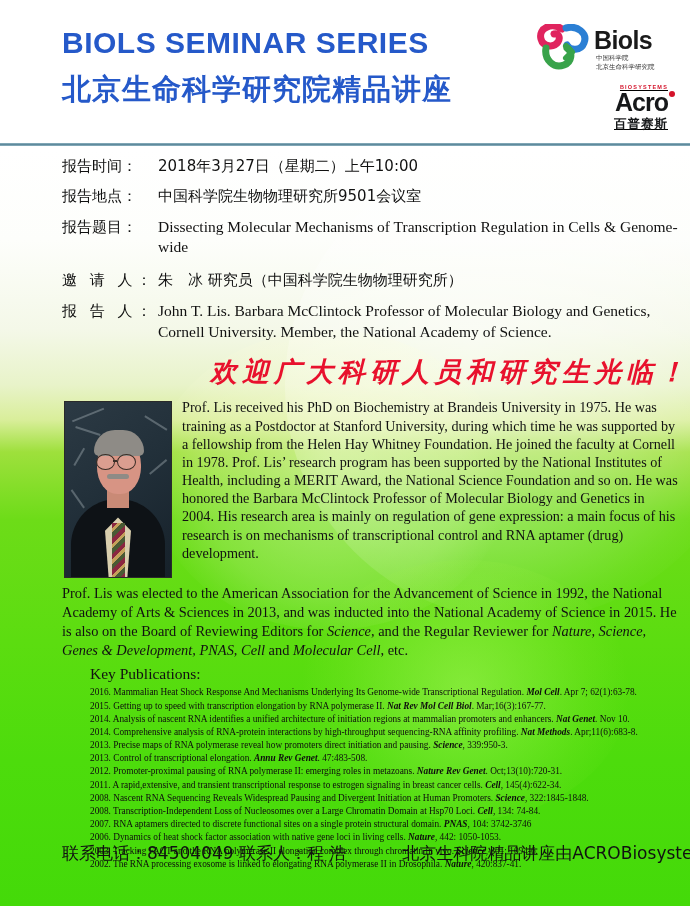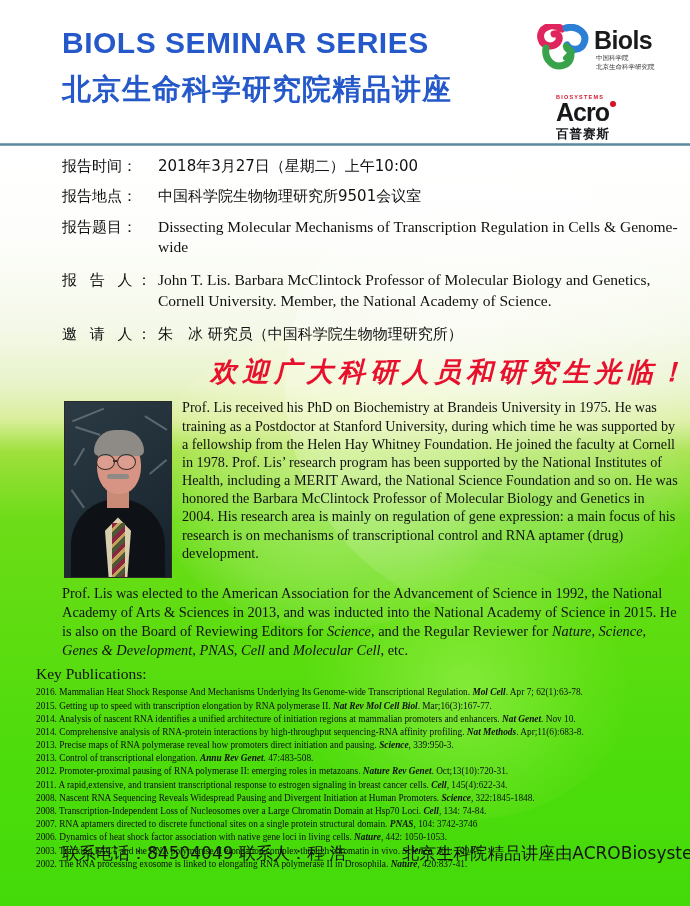--- a/index.html
+++ b/index.html
@@ -126,23 +126,24 @@
     position: absolute;
     left: 60px; top: 30px;
     font-family: "DejaVu Sans", sans-serif;
     font-size: 6.5px;
     color: #333;
     line-height: 1.35;
     white-space: nowrap;
   }
   .logo-acro {
     position: absolute;
-    right: 22px; top: 94px;
+    right: 22px; top: 84px;
     width: 112px; height: 50px;
-    text-align: left;
+    text-align: right;
+    text-decoration: underline;
   }
   .logo-acro .tiny-top {
     font-family: "Liberation Sans", sans-serif;
     font-size: 5.5px;
     font-weight: bold;
     color: #d4122a;
     letter-spacing: 1.2px;
   }
   .logo-acro .acro-word {
     position: relative;
@@ -329,21 +330,21 @@
     font-size: 14.4px;
     line-height: 1.3;
     color: #111;
     padding: 3px 2px 0 0;
     margin-left: -2px;
   }
   .bio-para2 em { font-style: italic; }
 
   
   .pubs {
-    padding: 6px 8px 0 36px;
+    padding: 6px 8px 0 90px;
   }
   .pubs-heading {
     font-family: "Liberation Serif", serif;
     font-size: 15.5px;
     color: #111;
     margin-bottom: 3px;
   }
   .pub-item {
     font-family: "Liberation Serif", serif;
     font-size: 9.3px;
@@ -421,27 +422,27 @@
         <div class="info-value cn">2018年3月27日（星期二）上午10:00</div>
       </div>
       <div class="info-row">
         <div class="info-label">报告地点：</div>
         <div class="info-value cn">中国科学院生物物理研究所9501会议室</div>
       </div>
       <div class="info-row two-line">
         <div class="info-label">报告题目：</div>
         <div class="info-value en">Dissecting Molecular Mechanisms of Transcription Regulation in Cells &amp; Genome-wide</div>
       </div>
+      <div class="info-row">
+        <div class="info-label spaced">邀 请 人：</div>
+        <div class="info-value cn">朱　冰 研究员（中国科学院生物物理研究所）</div>
+      </div>
       <div class="info-row two-line">
         <div class="info-label spaced">报 告 人：</div>
         <div class="info-value en">John T. Lis. Barbara McClintock Professor of Molecular Biology and Genetics, Cornell University. Member, the National Academy of Science.</div>
-      </div>
-      <div class="info-row">
-        <div class="info-label spaced">邀 请 人：</div>
-        <div class="info-value cn">朱　冰 研究员（中国科学院生物物理研究所）</div>
       </div>
     </div>
 
     <div class="welcome">欢迎广大科研人员和研究生光临！</div>
 
     <div class="bio">
       <div class="bio-top">
         <div class="photo">
           <div class="board"></div>
           <div class="chalk c1"></div>

